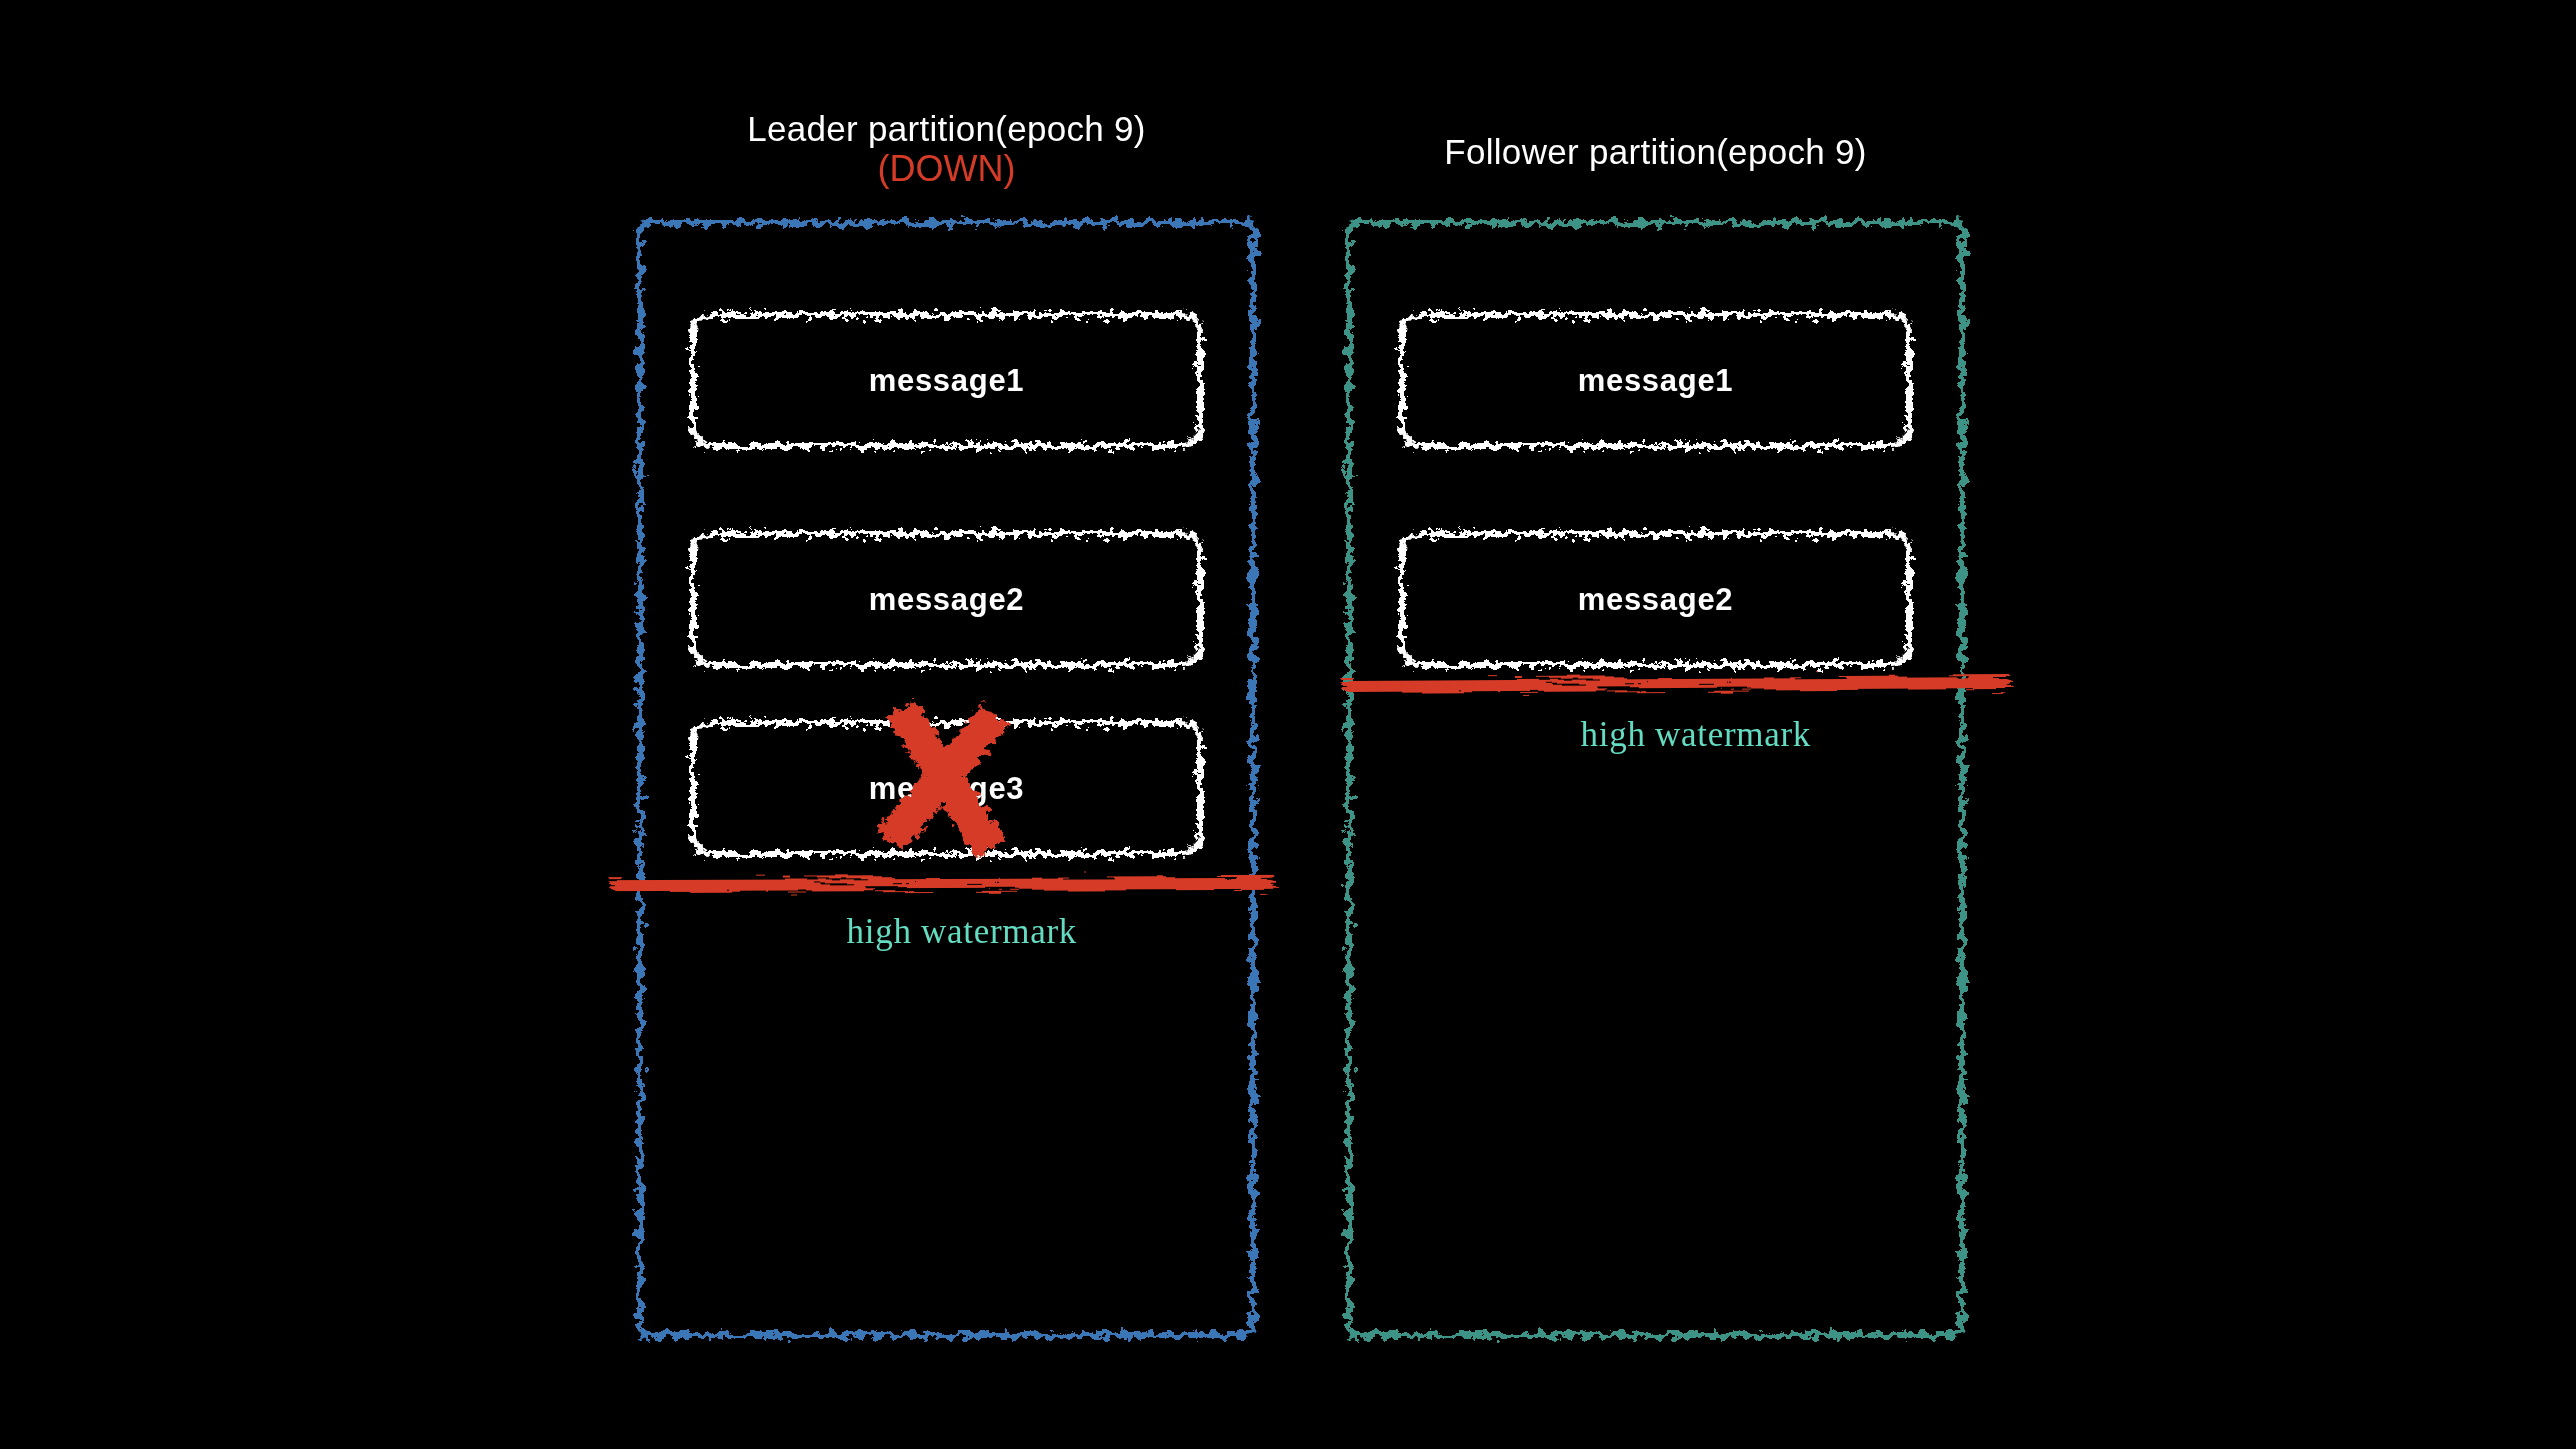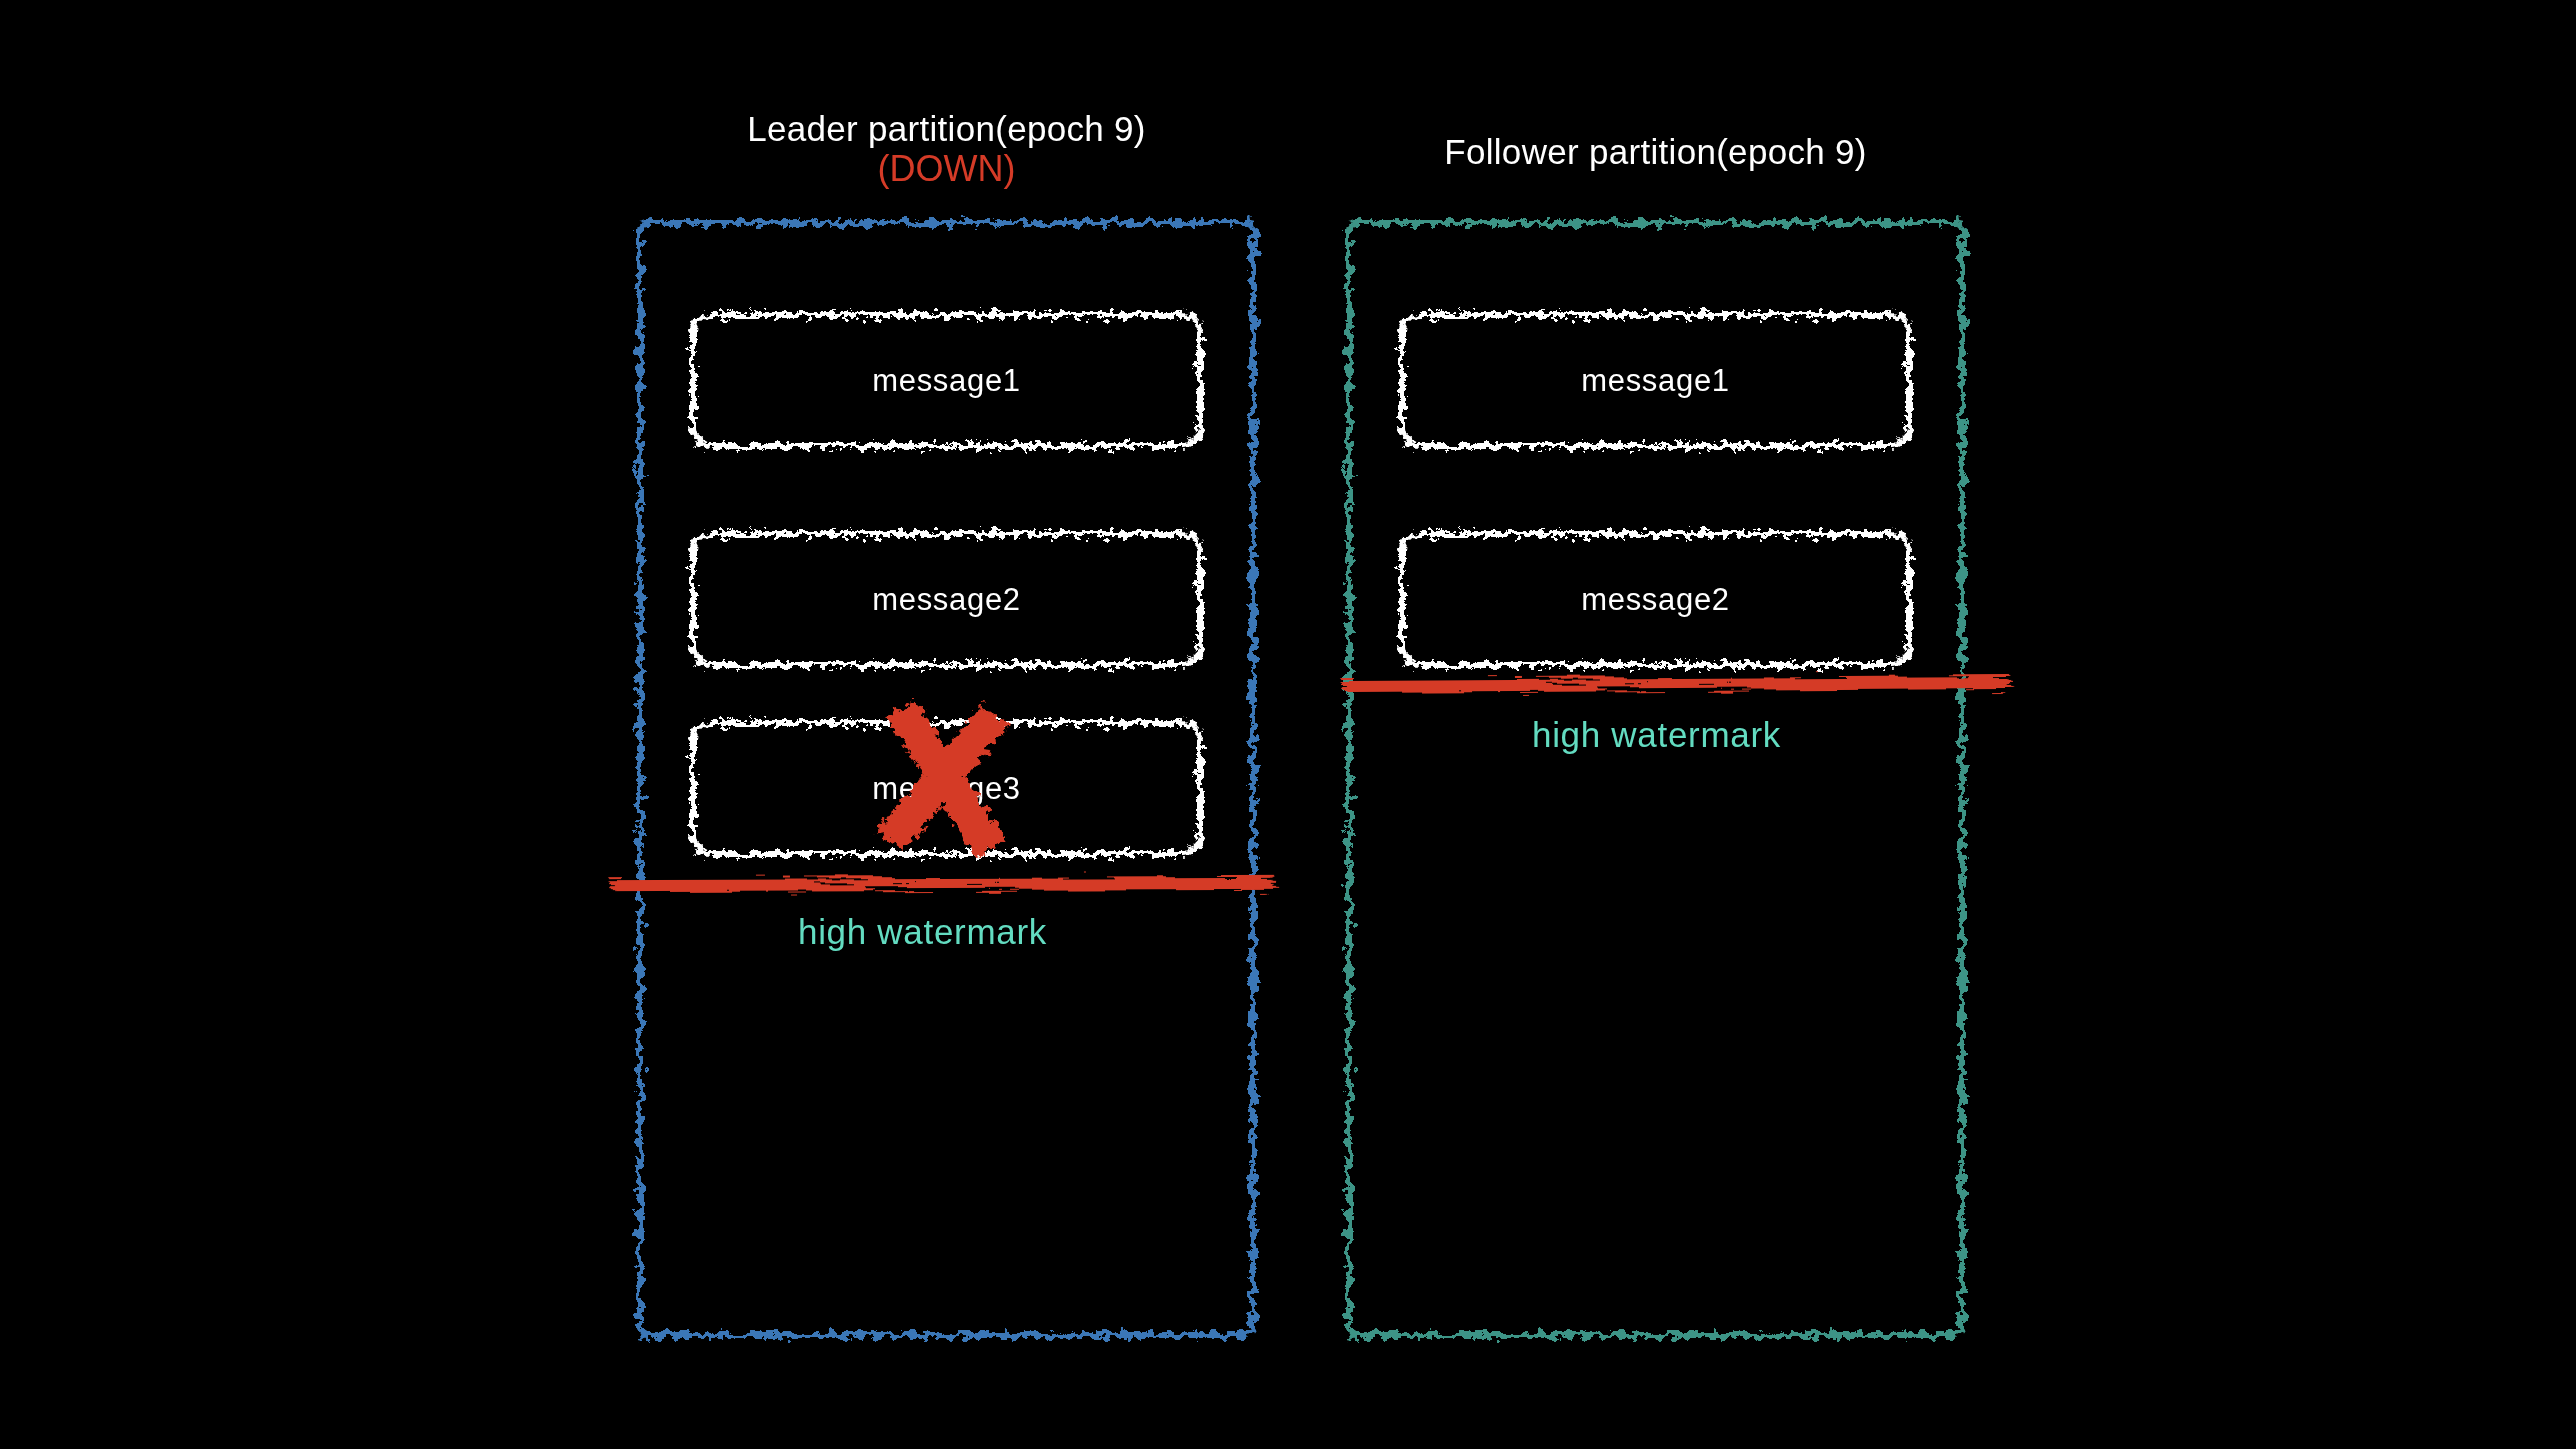--- a/index.html
+++ b/index.html
@@ -35,34 +35,34 @@
   .panel.leader .panel-border{border-color:var(--leader-border);}
   .panel.follower{left:1346px;}
   .panel.follower .panel-border{border-color:var(--follower-border);}
   .msg{position:absolute;left:53px;width:513px;height:137px;}
   .msg-border{
     position:absolute;inset:0;border:6px solid var(--text);border-radius:21.5px;
     filter:url(#chalk-b);
   }
   .msg-label{
     position:absolute;inset:0;display:flex;align-items:center;justify-content:center;
-    font-size:31px;color:var(--text);letter-spacing:0.7px;
+    font-size:31px;color:var(--text);letter-spacing:0.7px;font-weight:bold;
   }
   .msg.m1{top:92px;}
   .msg.m2{top:311px;}
   .msg.m3{top:500px;}
   .hw-line{
     position:absolute;height:11.4px;background:var(--alert);border-radius:5.4px;
     filter:url(#brush);
   }
   .hw-line.leader-line{left:610px;top:879px;width:667px;transform:rotate(-0.2deg);}
   .hw-line.follower-line{left:1342px;top:679px;width:671px;transform:rotate(-0.35deg);}
   .hw-label{
-    position:absolute;width:309px;text-align:center;font-size:35px;
-    color:var(--watermark-text);letter-spacing:0.7px;white-space:nowrap;
+    position:absolute;width:309px;text-align:right;font-size:35px;
+    color:var(--watermark-text);letter-spacing:0.7px;white-space:nowrap;font-family:Liberation Serif, serif;
   }
   .hw-label.leader-hw{left:768px;top:912px;}
   .hw-label.follower-hw{left:1502px;top:715px;}
   .x-mark{
     position:absolute;left:233px;top:478px;width:146px;height:161px;
     filter:url(#chalk-b);
   }
   #leader-title{left:637px;top:109px;width:619px;}
   #leader-status{left:637px;top:148px;width:619px;}
   #follower-title{left:1346px;top:132px;width:619px;}

